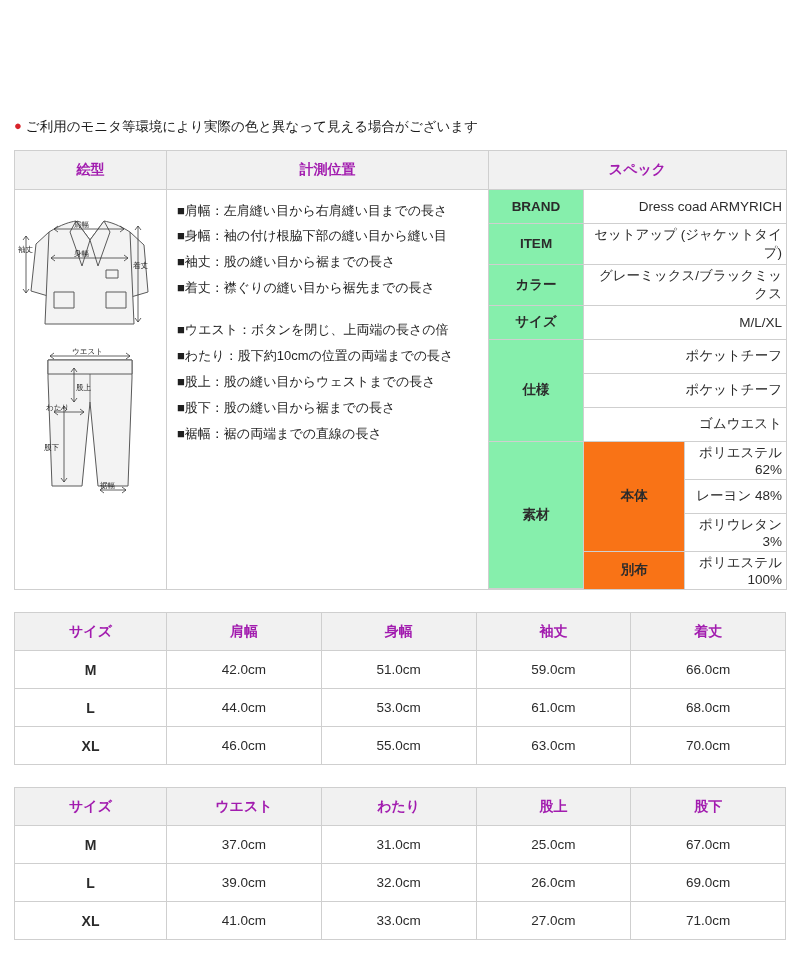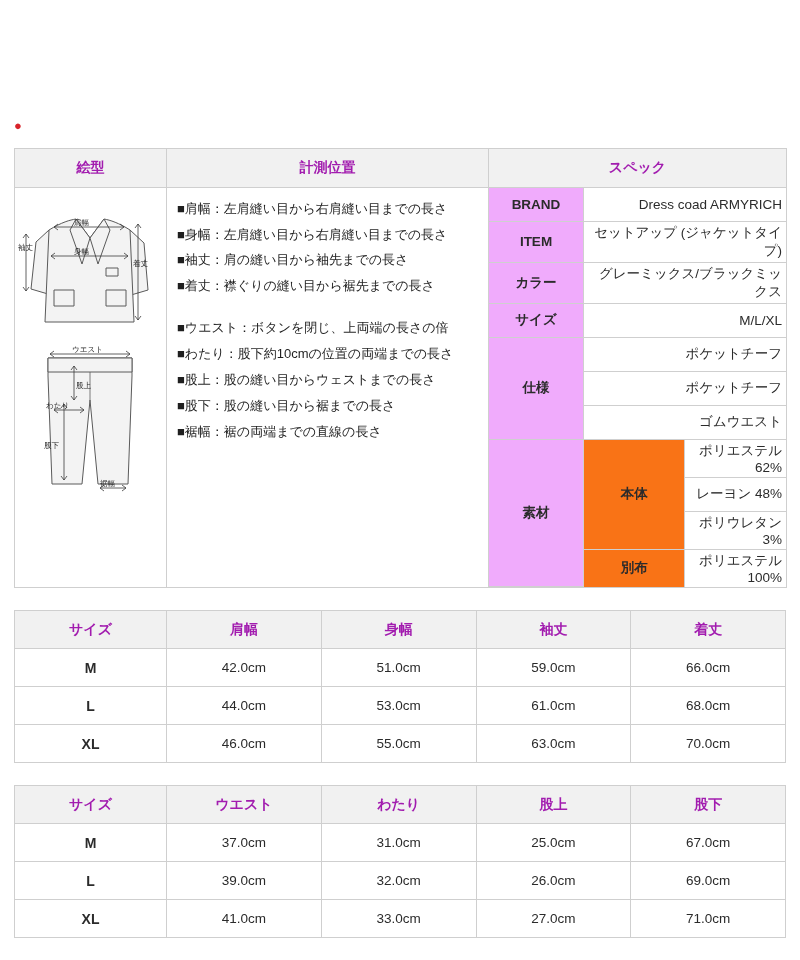--- a/index.html
+++ b/index.html
@@ -109,21 +109,21 @@
     border: 0;
     border-bottom: 1px solid #cfcfcf;
     border-right: 1px solid #cfcfcf;
     font-size: 13.5px;
     height: 29px;
     padding: 2px 4px;
   }
   .spec-inner tr:last-child td { border-bottom: 0; }
   .spec-inner td.last { border-right: 0; text-align: right; }
   .spec-key {
-    background: #f0abfc;
+    background: #86efac;
     font-weight: bold;
     width: 86px;
     font-size: 13.5px;
   }
   .spec-sub {
     background: #f97316;
     font-weight: bold;
     width: 62px;
   }
 
@@ -149,20 +149,21 @@
     fill: #1f1f1f;
   }
 </style>
 </head>
 <body>
 
 <div class="page">
 
   <div class="notice notice-top">
     <span class="bullet">●</span>
+    <span>ご利用のモニタ等環境により実際の色と異なって見える場合がございます</span>
   </div>
 
   <table class="top-table">
     <colgroup>
       <col class="col-a">
         <col class="col-b">
         <col class="col-c">
     </colgroup>
     <tbody>
         <tr>
@@ -239,22 +240,22 @@
             <text class="lbl" x="28" y="64">わたり</text>
             <text class="lbl" x="26" y="104">股下</text>
             <text class="lbl" x="82" y="142">裾幅</text>
           </svg>
         </div>
       </td>
 
       <td class="measure-cell">
         <ul class="m-list">
           <li>■肩幅：左肩縫い目から右肩縫い目までの長さ</li>
-          <li>■身幅：左肩縫い目から右肩縫い目までの長さ</li>
-          <li>■袖丈：肩の縫い目から袖先までの長さ</li>
+          <li>■身幅：袖の付け根脇下部の縫い目から縫い目</li>
+          <li>■袖丈：股の縫い目から裾までの長さ</li>
           <li>■着丈：襟ぐりの縫い目から裾先までの長さ</li>
         </ul>
         <div class="m-gap"></div>
         <ul class="m-list">
           <li>■ウエスト：ボタンを閉じ、上両端の長さの倍</li>
           <li>■わたり：股下約10cmの位置の両端までの長さ</li>
           <li>■股上：股の縫い目からウェストまでの長さ</li>
           <li>■股下：股の縫い目から裾までの長さ</li>
           <li>■裾幅：裾の両端までの直線の長さ</li>
         </ul>

